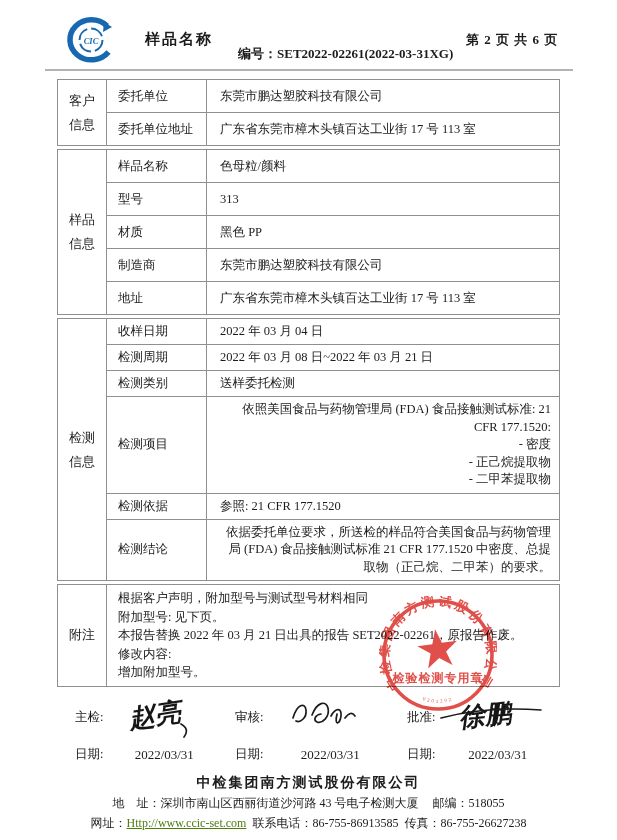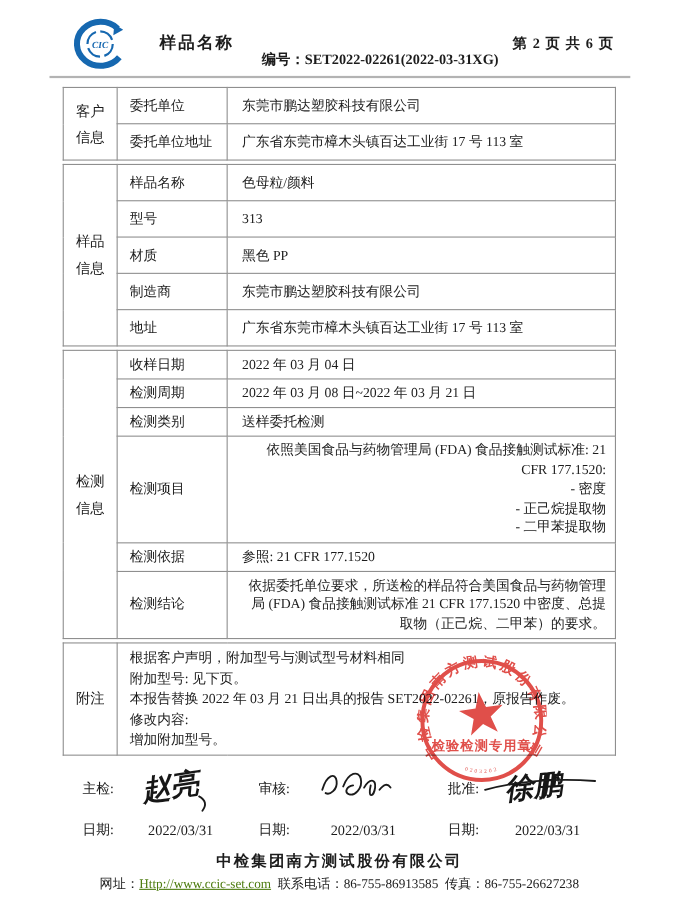--- a/index.html
+++ b/index.html
@@ -250,17 +250,20 @@
     </defs>
     <text class="st-arc"><textPath href="#arcText" startOffset="50%" text-anchor="middle">中检集团南方测试股份有限公司</textPath></text>
     <polygon transform="rotate(-8 0 -5)" fill="#dd3b36" points="0,-26 4.8,-11.6 20,-11.5 7.8,-2.5 12.3,12 0,3.2 -12.3,12 -7.8,-2.5 -20,-11.5 -4.8,-11.6"></polygon>
     <text class="st-title" x="0" y="27" text-anchor="middle">检验检测专用章</text>
     <text class="st-serial"><textPath href="#serialArc" startOffset="50%" text-anchor="middle">0203202</textPath></text>
   </svg>
 
   <div class="footer">
     <div class="f-company">中检集团南方测试股份有限公司</div>
     <div class="f-line">
+      <span>地　址：</span><span>深圳市南山区西丽街道沙河路 43 号电子检测大厦</span><span class="gap">邮编：</span><span>518055</span>
+    </div>
+    <div class="f-line">
       <span>网址：</span><a class="f-url" href="#">Http://www.ccic-set.com</a><span>联系电话：</span><span class="sp">86-755-86913585</span><span>传真：</span><span>86-755-26627238</span>
     </div>
   </div>
 
 </div>
 
 </body></html>

